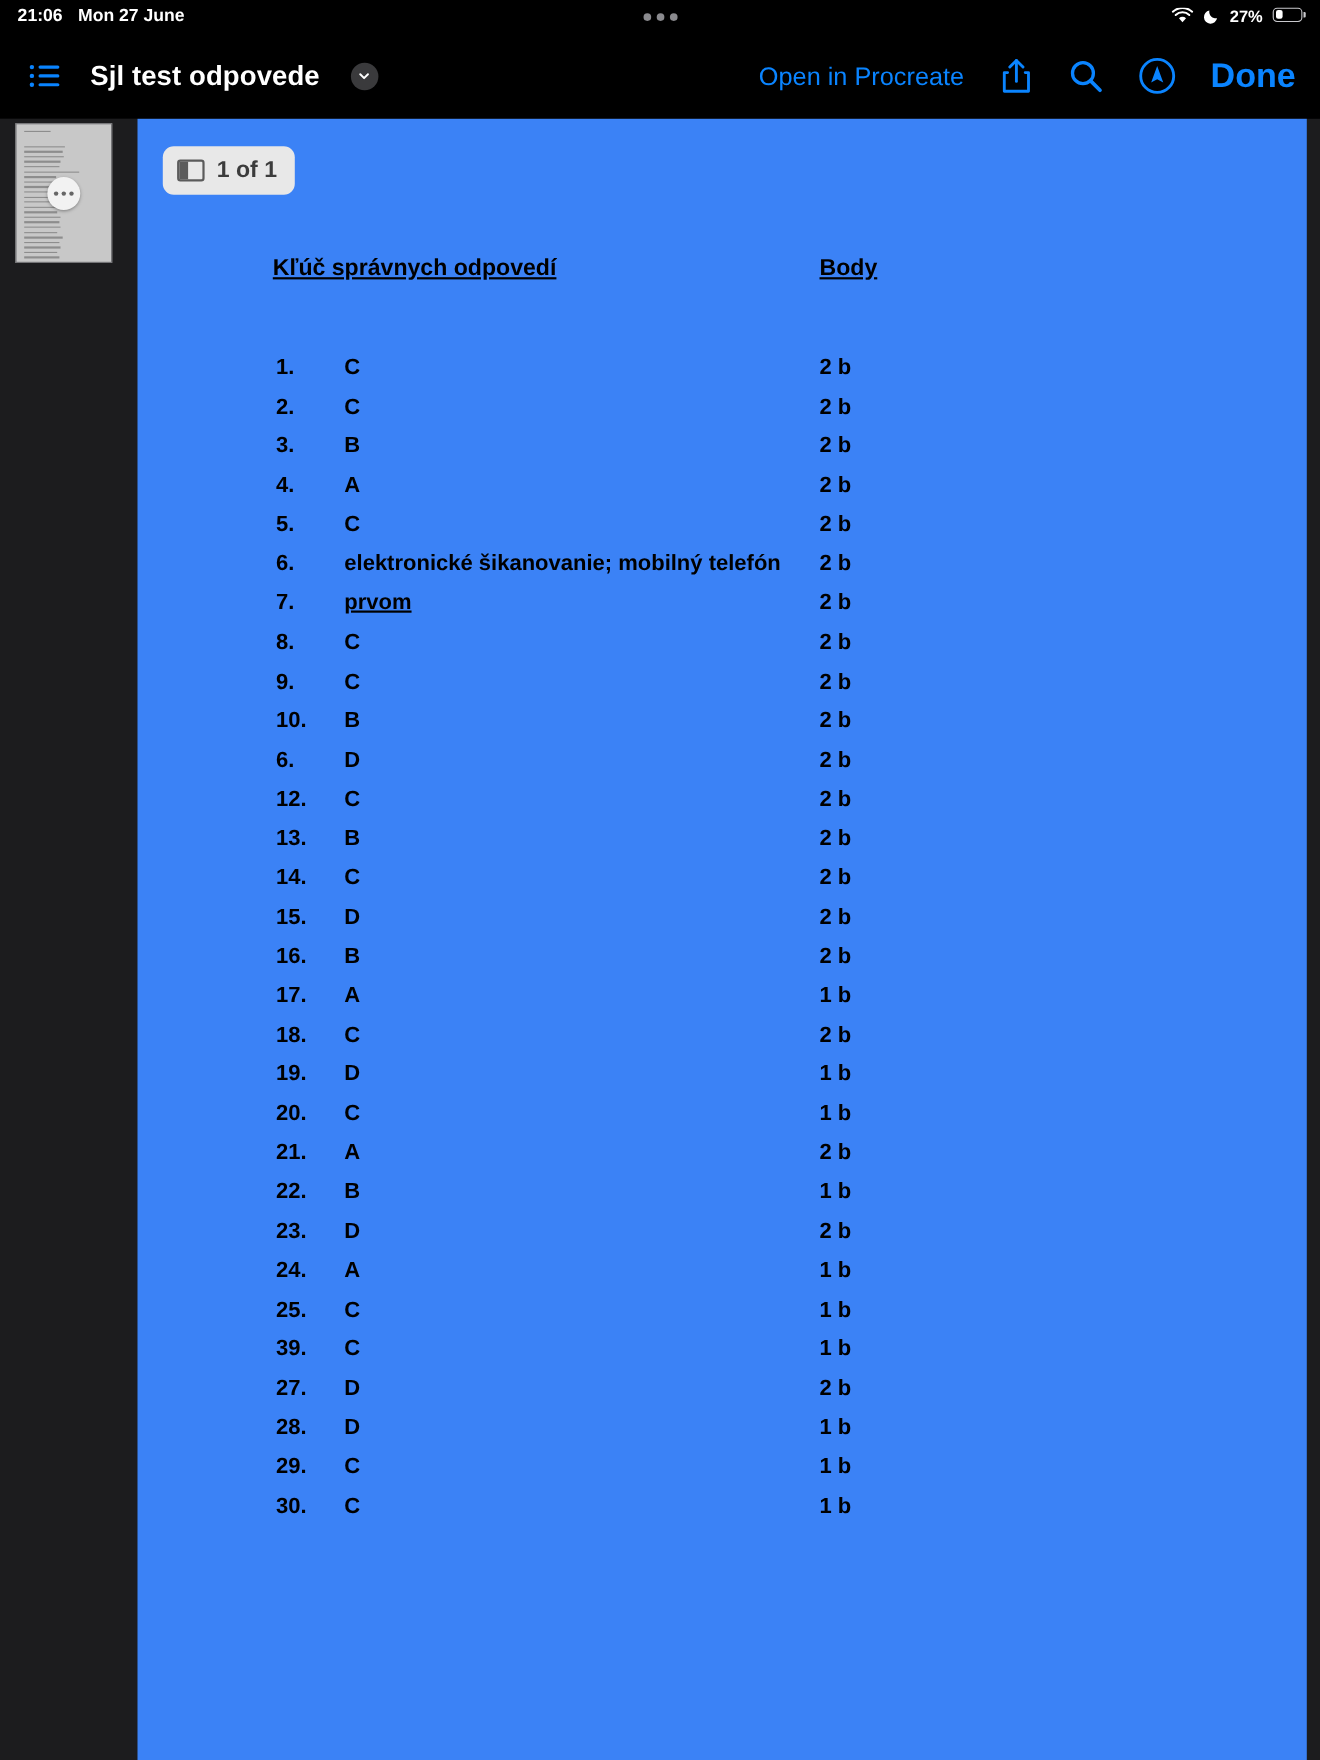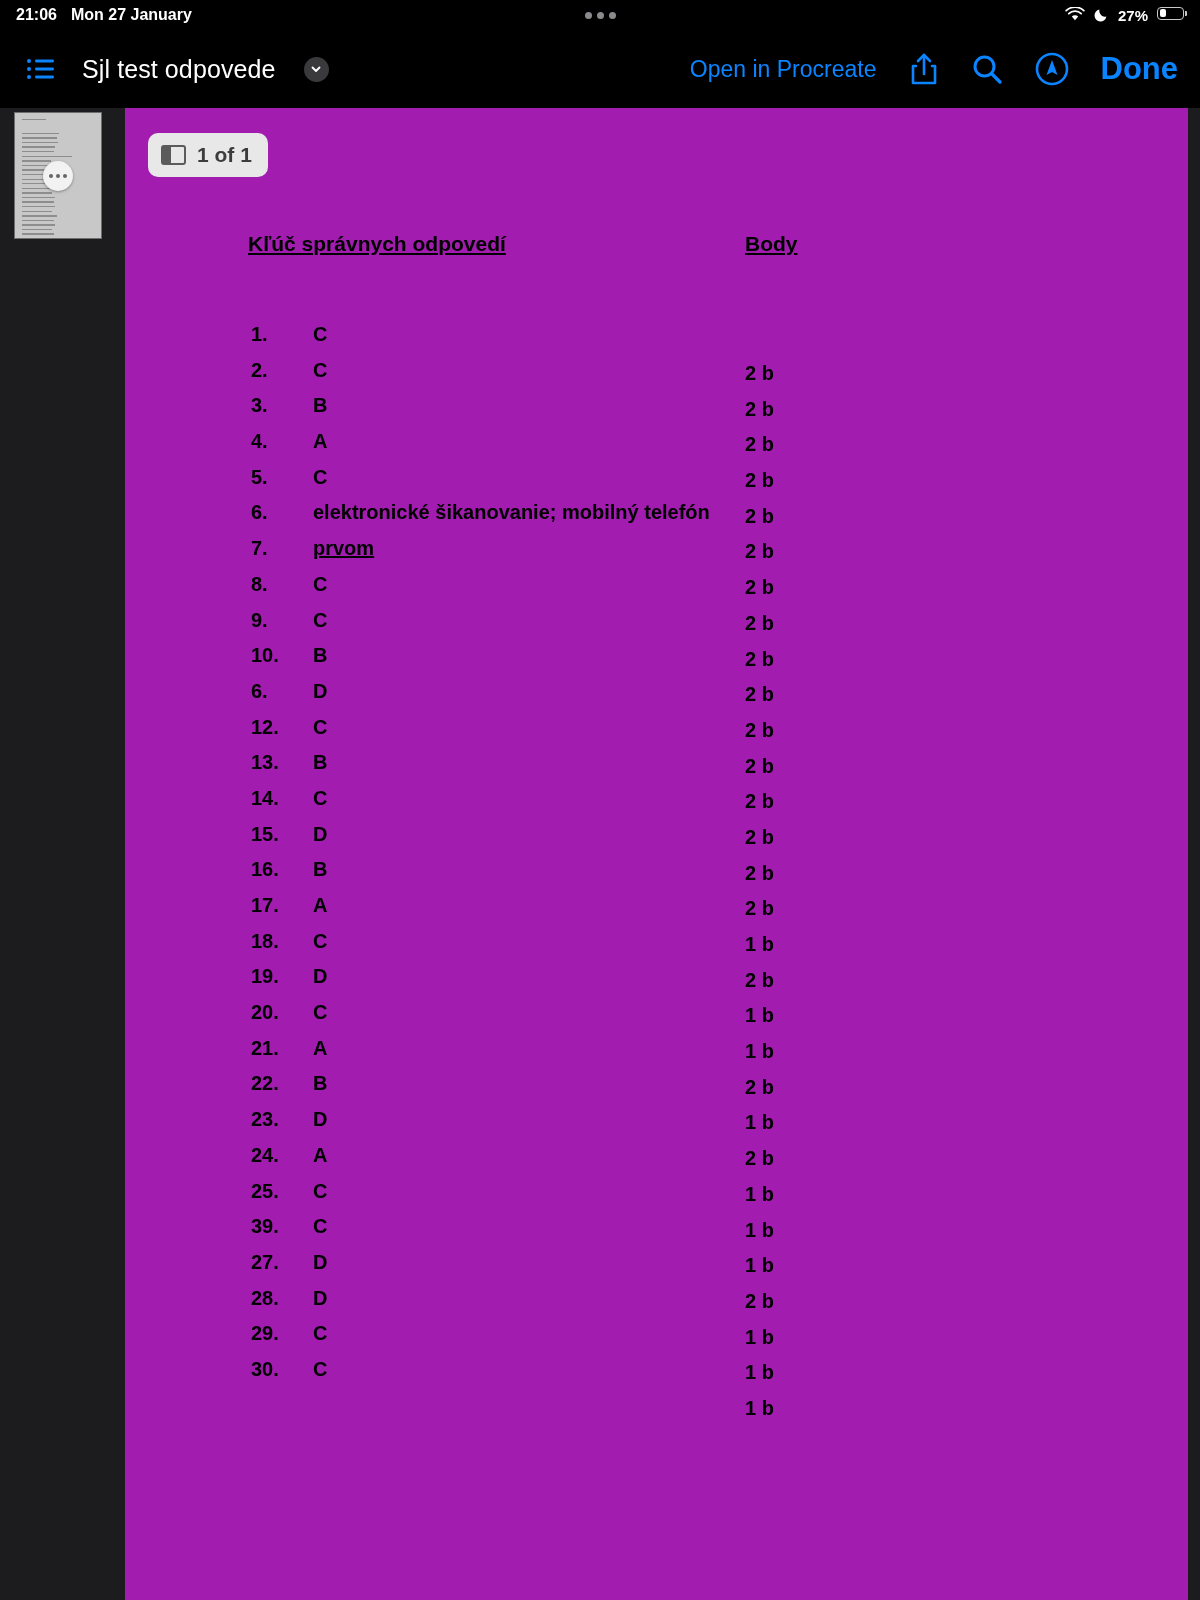--- a/index.html
+++ b/index.html
@@ -91,21 +91,21 @@
     height: 78px;
     display: flex;
     align-items: center;
     padding: 0 22px 0 26px;
     color: #fff;
   }
   .tb-left { display: flex; align-items: center; gap: 26px; }
   .hamburger { width: 30px; height: 22px; display: block; }
   .doc-title {
     font-size: 25px;
-    font-weight: normal;
+    font-weight: bold;
     color: #fff;
     letter-spacing: .1px;
   }
   .chev-circle {
     width: 25px; height: 25px;
     border-radius: 50%;
     background: #3a3a3c;
     display: inline-flex;
     align-items: center;
     justify-content: center;
@@ -184,21 +184,21 @@
     background: #666;
     display: block;
   }
 
   
   .page {
     position: absolute;
     left: 125px; top: 0;
     width: 1063px;
     height: 1492px;
-    background: #a21caf;
+    background: #3b82f6;
   }
   .page-pill {
     position: absolute;
     left: 23px; top: 25px;
     height: 44px;
     padding: 0 16px 0 13px;
     background: #e8e8e8;
     border-radius: 10px;
     display: flex;
     align-items: center;
@@ -259,32 +259,31 @@
     text-align: left;
   }
   .row .ans {
     position: absolute;
     left: 188px;
   }
   .row .ans.ul { text-decoration: underline; }
   .row .pts {
     position: absolute;
     left: 620px;
-    margin-top: 39px;
   }
 </style>
 </head>
 <body>
 
 <div id="app">
 
   <div class="statusbar">
     <div class="status-left">
       <span>21:06</span>
-      <span>Mon 27 January</span>
+      <span>Mon 27 June</span>
     </div>
     <div class="status-center">
       <span class="dots-pill">
         <i></i>
           <i></i>
           <i></i>
       </span>
     </div>
     <div class="status-right">
       <span class="wifi-ico">

